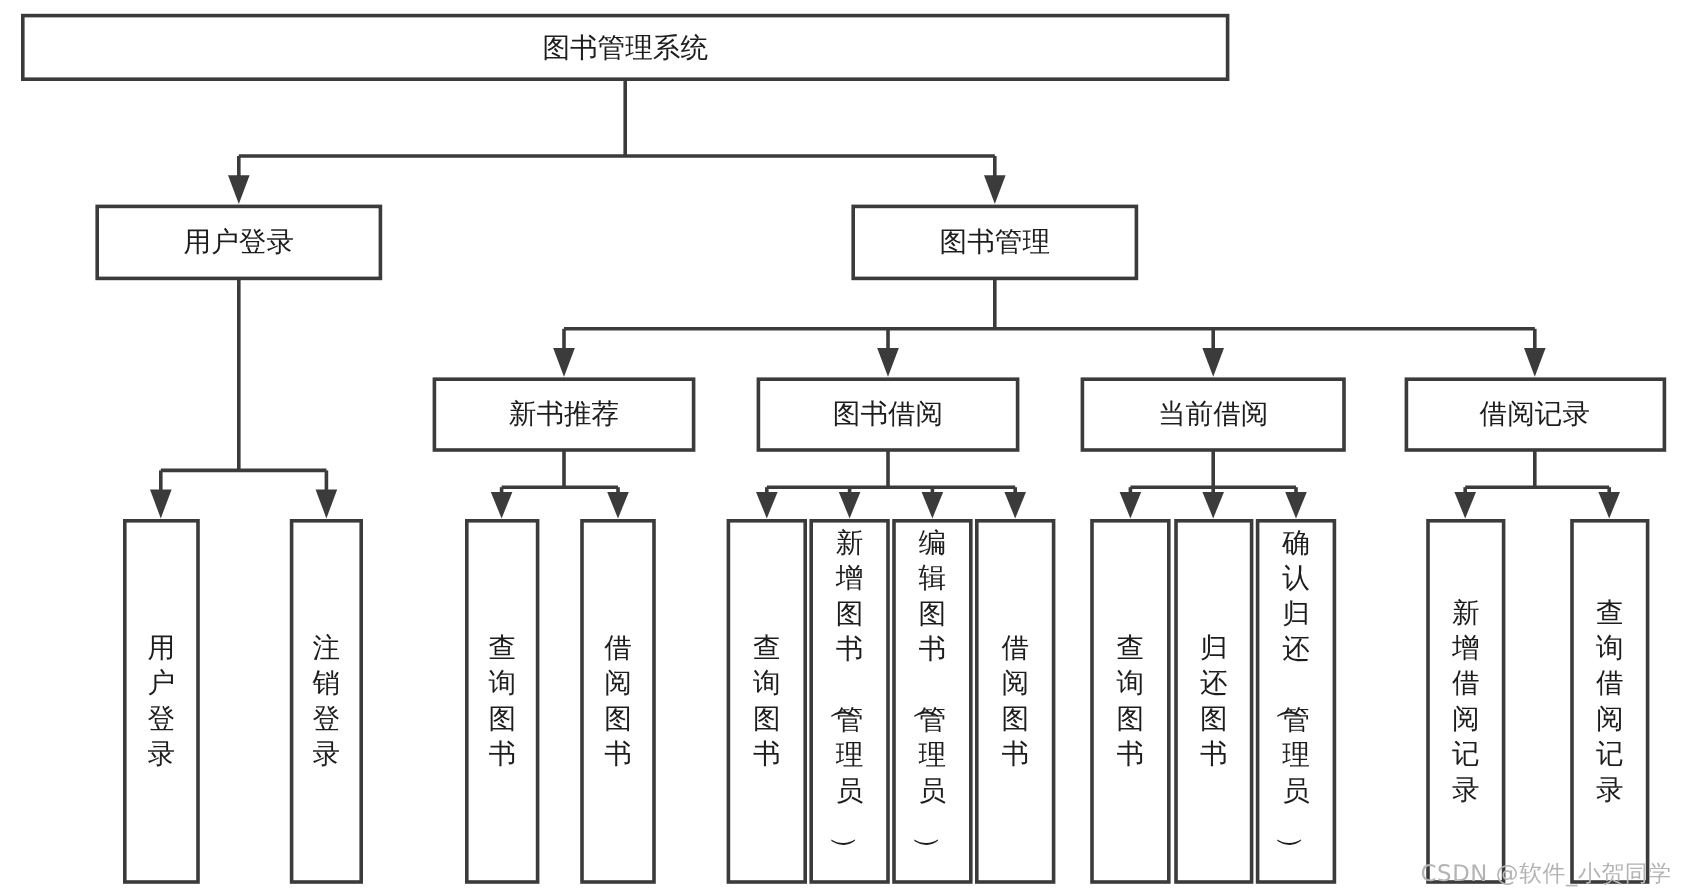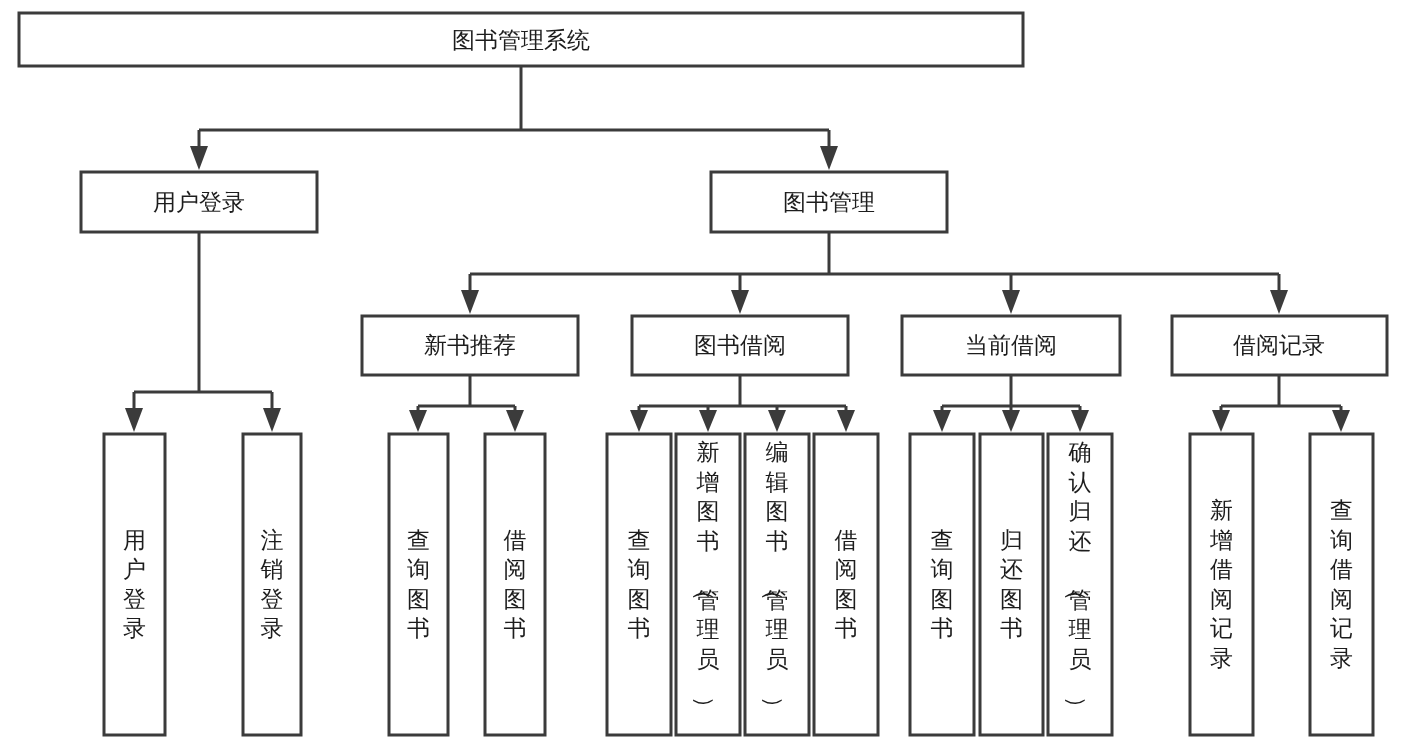--- a/index.html
+++ b/index.html
@@ -231,13 +231,14 @@
           <text class="leaf-label-v" x="1221.5" y="518"><tspan x="1221.5">新</tspan><tspan x="1221.5" dy="29.5">增</tspan><tspan x="1221.5" dy="29.5">借</tspan><tspan x="1221.5" dy="29.5">阅</tspan><tspan x="1221.5" dy="29.5">记</tspan><tspan x="1221.5" dy="29.5">录</tspan></text>
         </g>
         <g>
           <rect class="node-box" x="1310" y="434" width="63" height="301"></rect>
           <text class="leaf-label-v" x="1341.5" y="518"><tspan x="1341.5">查</tspan><tspan x="1341.5" dy="29.5">询</tspan><tspan x="1341.5" dy="29.5">借</tspan><tspan x="1341.5" dy="29.5">阅</tspan><tspan x="1341.5" dy="29.5">记</tspan><tspan x="1341.5" dy="29.5">录</tspan></text>
         </g>
       </g>
 
   </svg>
 
+  <div class="watermark">CSDN @软件_小贺同学</div>
 </div>
 
 </body></html>

